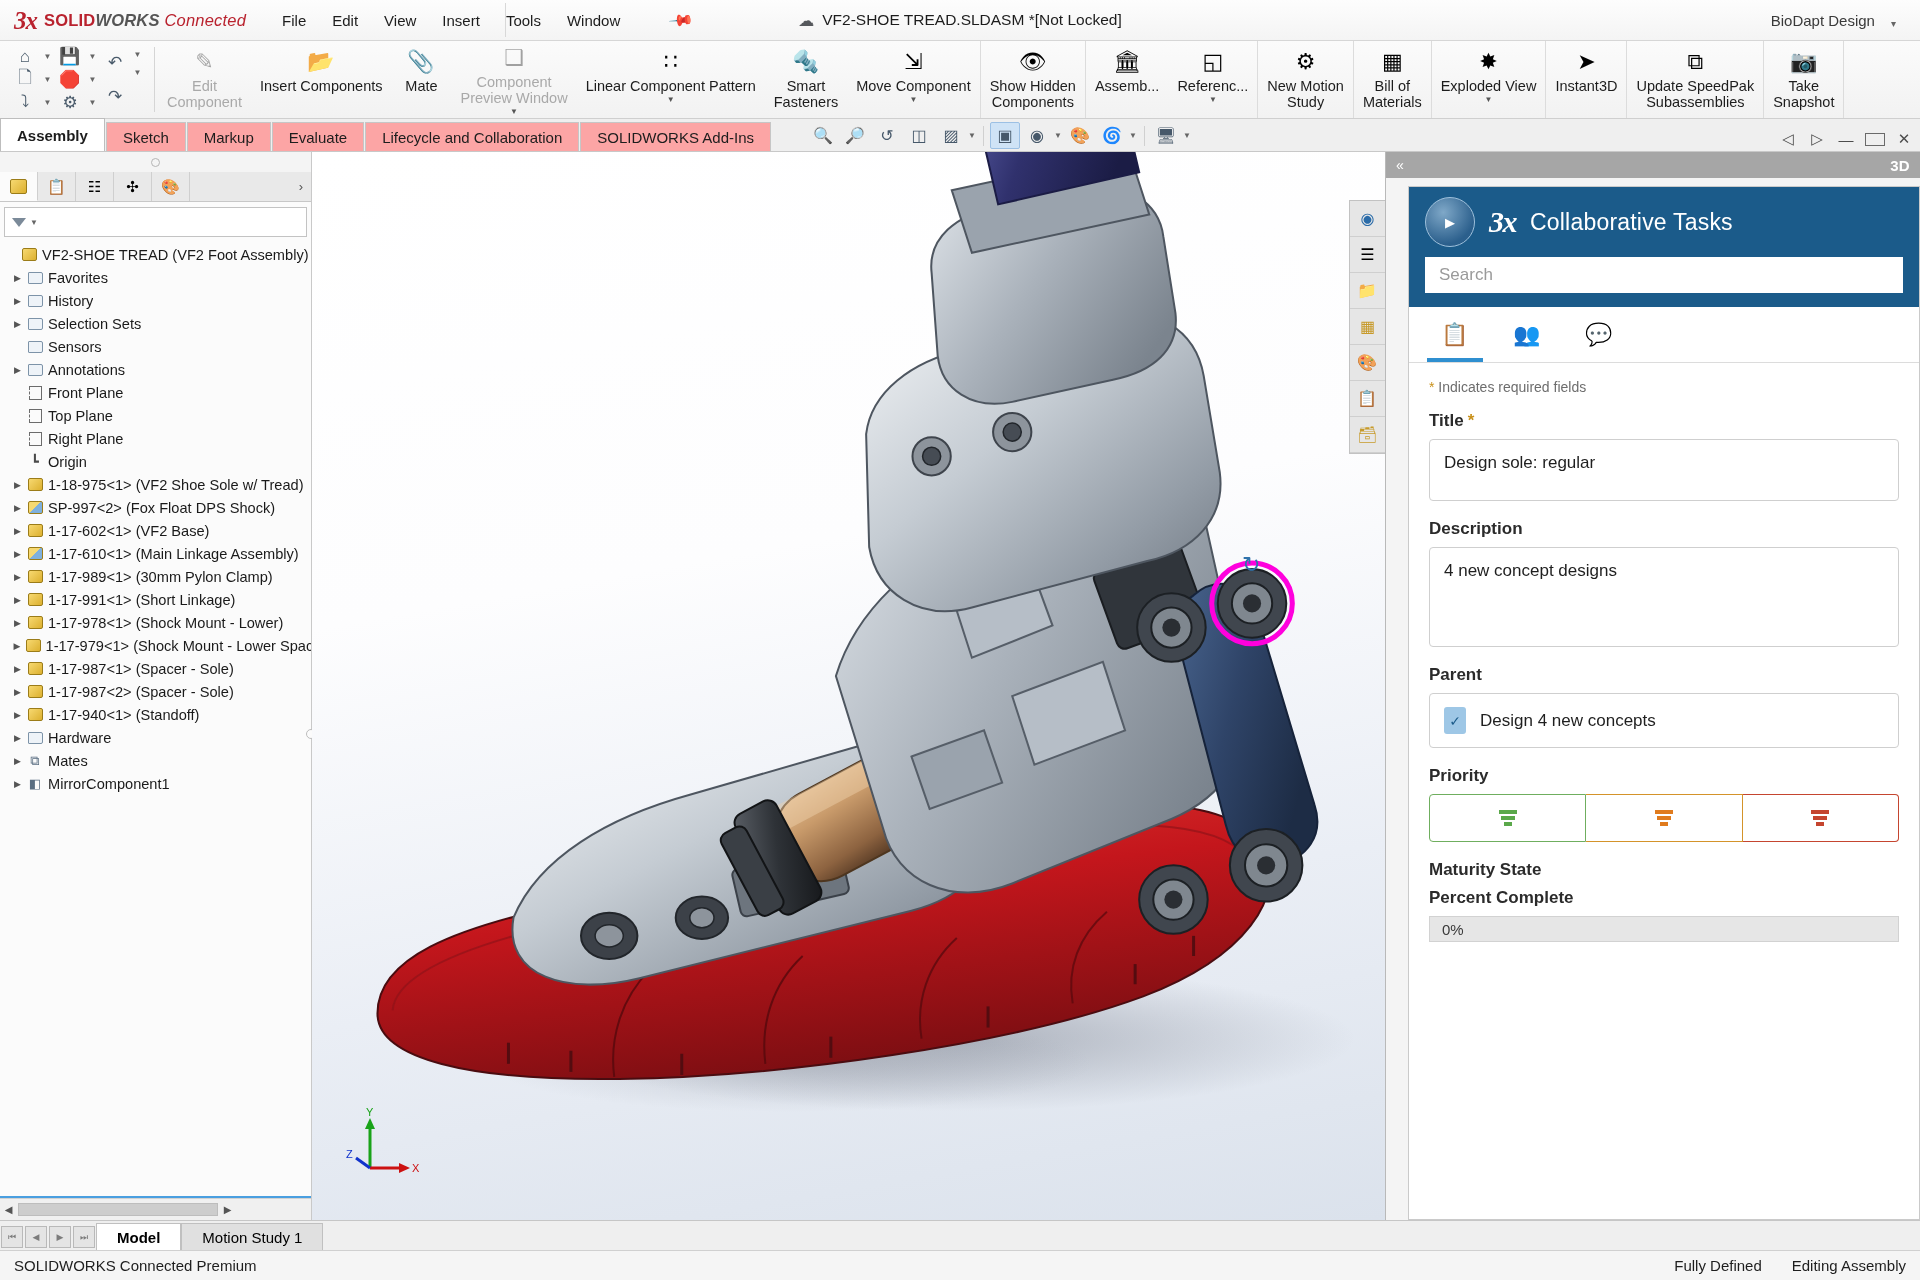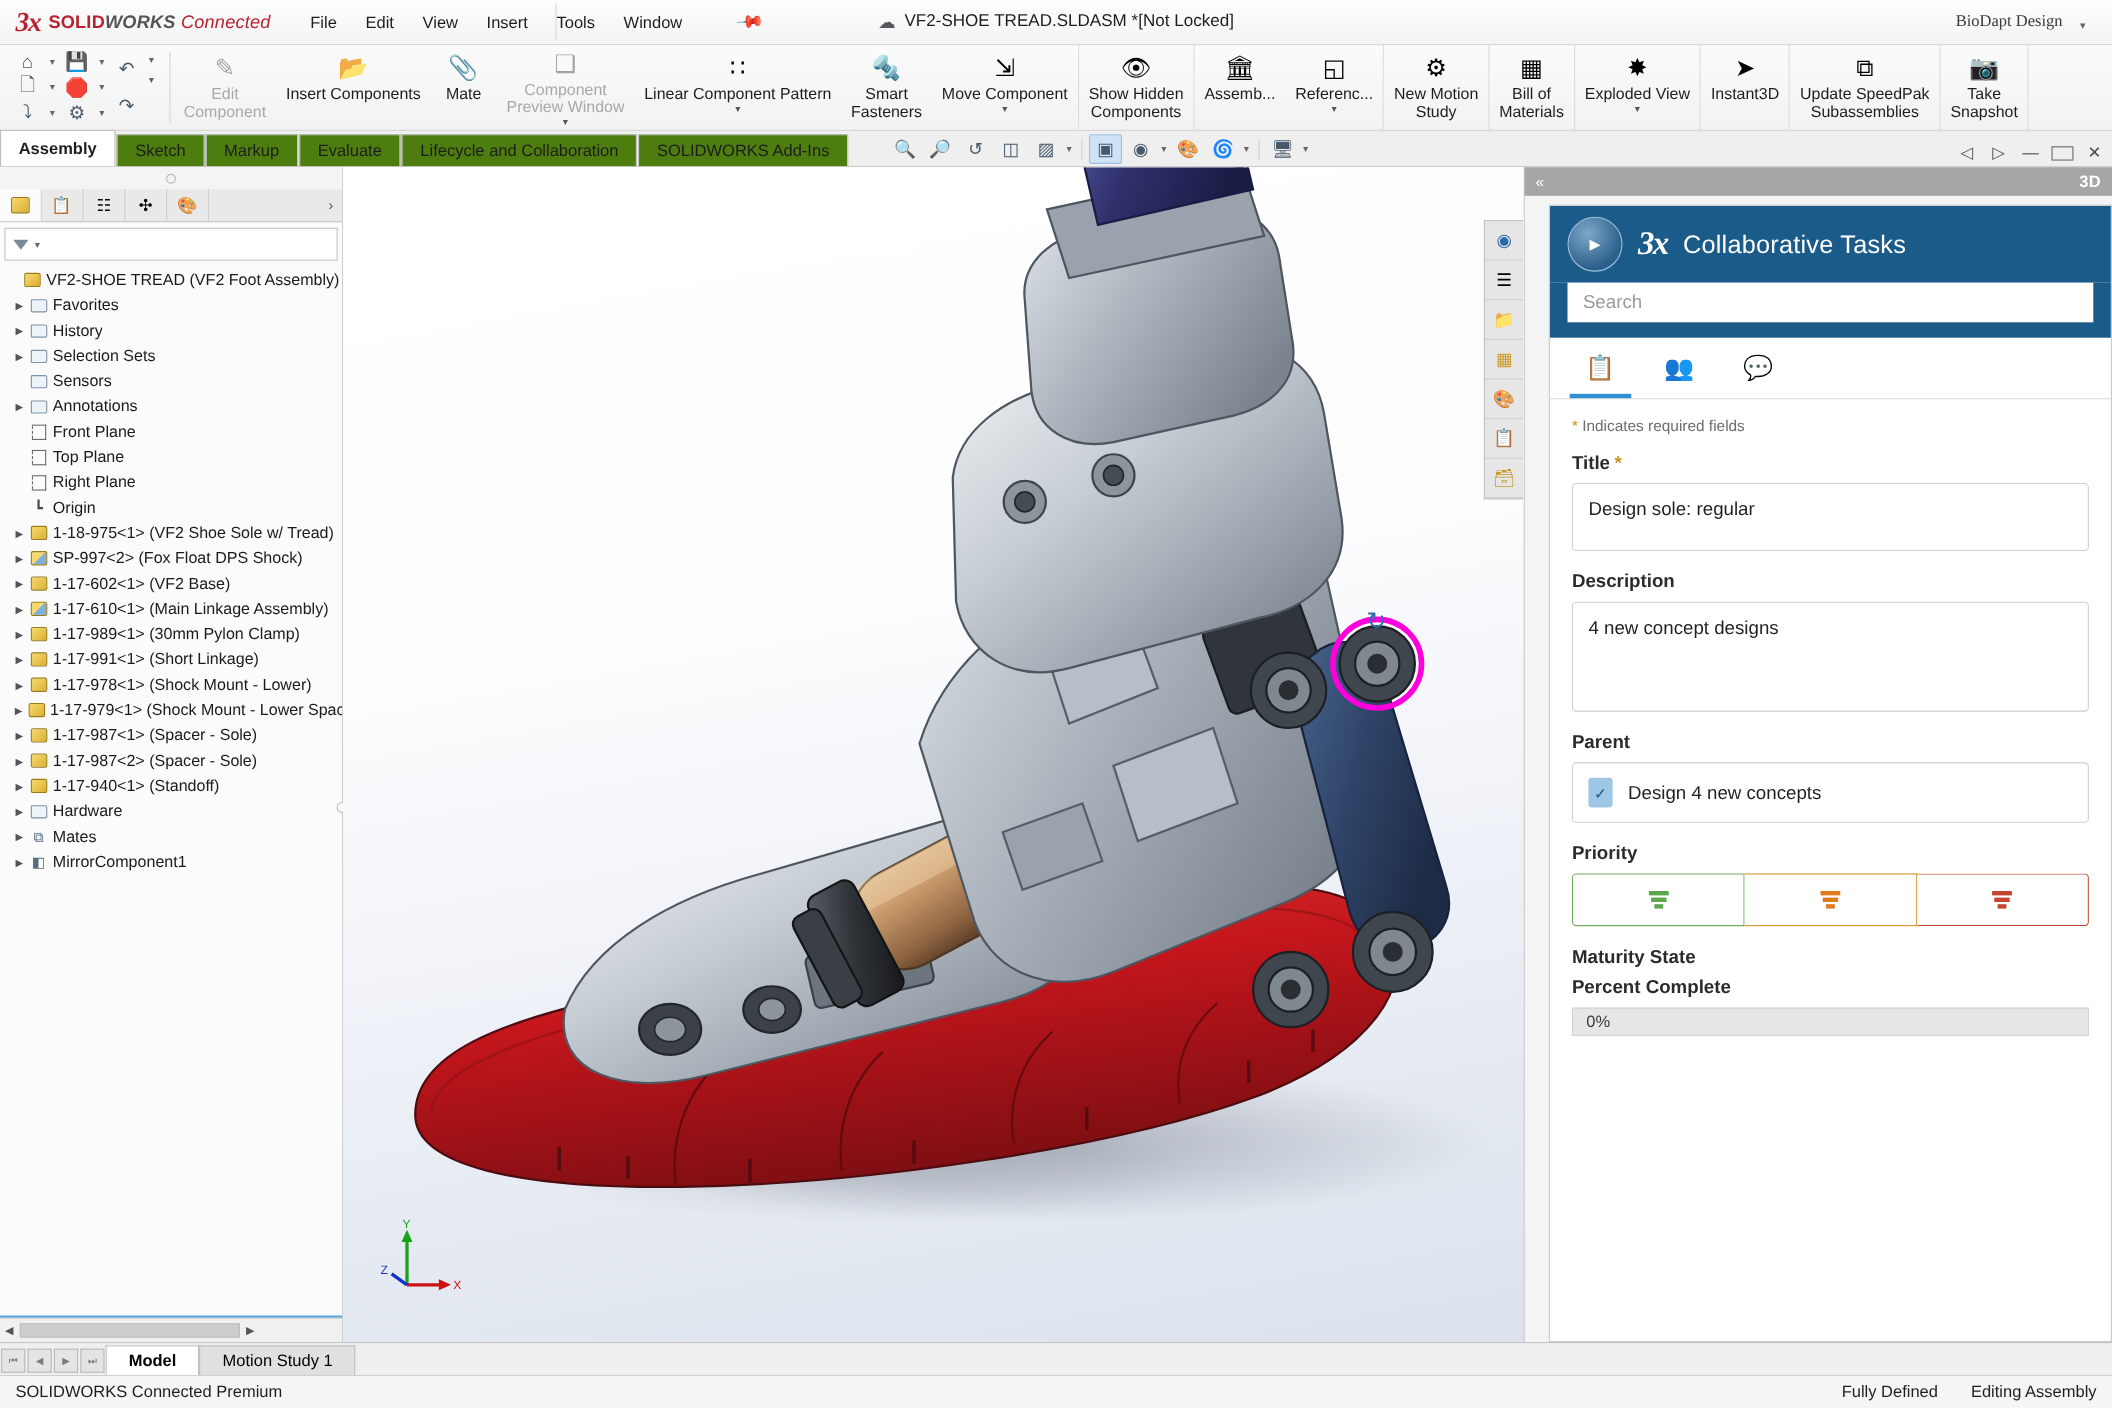--- a/index.html
+++ b/index.html
@@ -34,21 +34,21 @@
   .menu-item { font-size: 15px; color: #1c1c1c; cursor: default; }
   .pin-icon { margin-left: 26px; color: #4b4b4b; font-size: 16px; transform: rotate(40deg); }
   .titlebar-sep { position: absolute; left: 505px; top: 3px; bottom: 3px; width: 1px; background: #d8d8d8; }
 
   .doc-title {
     position: absolute; left: 0; right: 0; text-align: center;
     font-size: 15.5px; color: #1c1c1c; display: flex;
     justify-content: center; align-items: center; gap: 8px; pointer-events: none;
   }
   .cloud-glyph { font-size: 16px; color: #55585c; }
-  .tenant { position: absolute; right: 24px; font-size: 15px; color: #3a3a3a; display:flex; align-items:flex-end; gap:16px;font-family:Liberation Serif, serif;}
+  .tenant { position: absolute; right: 24px; font-size: 15px; color: #3a3a3a; display:flex; align-items:flex-end; gap:16px;}
   .tenant .caret { font-size: 10px; color: #666; }
 
   
   .ribbon {
     height: 78px; min-height: 78px;
     background: linear-gradient(#fbfbfb, #f2f2f2);
     border-bottom: 1px solid #cfcfcf;
     display: flex; align-items: stretch;
   }
   .qa { display: flex; align-items: center; padding: 0 8px 0 10px; gap: 2px; }
@@ -77,21 +77,21 @@
 
   
   .cmdtabs {
     height: 33px; min-height: 33px;
     background: #efefef; border-bottom: 1px solid #c8c8c8;
     display: flex; align-items: flex-end; padding-left: 0;
     position: relative;
   }
   .cmdtab {
     height: 29px; padding: 0 16px; display: flex; align-items: center;
-    font-size: 15px; color: #1d1d1d; background: #4d7c0f;
+    font-size: 15px; color: #1d1d1d; background: #fca5a5;
     border: 1px solid #c6c6c6; border-bottom: none; margin-right: 1px; cursor: default;
   }
   .cmdtab.active { background: #ffffff; font-weight: bold; height: 33px; border-color: #bdbdbd; }
 
   .viewtoolbar { display:flex; align-items:center; gap:2px; margin-left: 36px; padding-bottom: 2px;}
   .vt-btn { width:30px;height:27px;display:flex;align-items:center;justify-content:center;font-size:16px;color:#46586a;cursor:default;}
   .vt-btn.sel { background:#cfe3f6; border:1px solid #9cc0e4; border-radius:2px;}
   .vt-caret{font-size:8px;color:#666;width:9px;}
   .vt-sep{width:1px;height:20px;background:#d0d0d0;margin:0 4px;}
 

